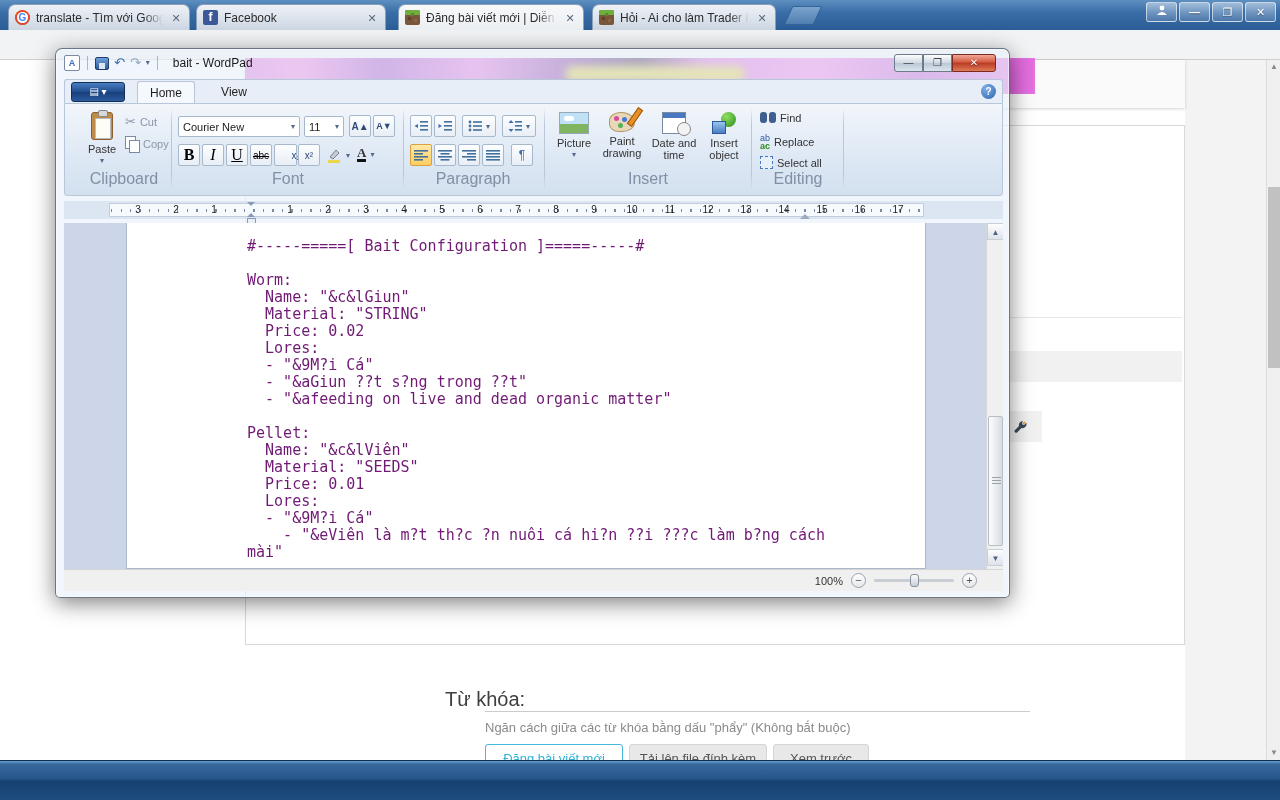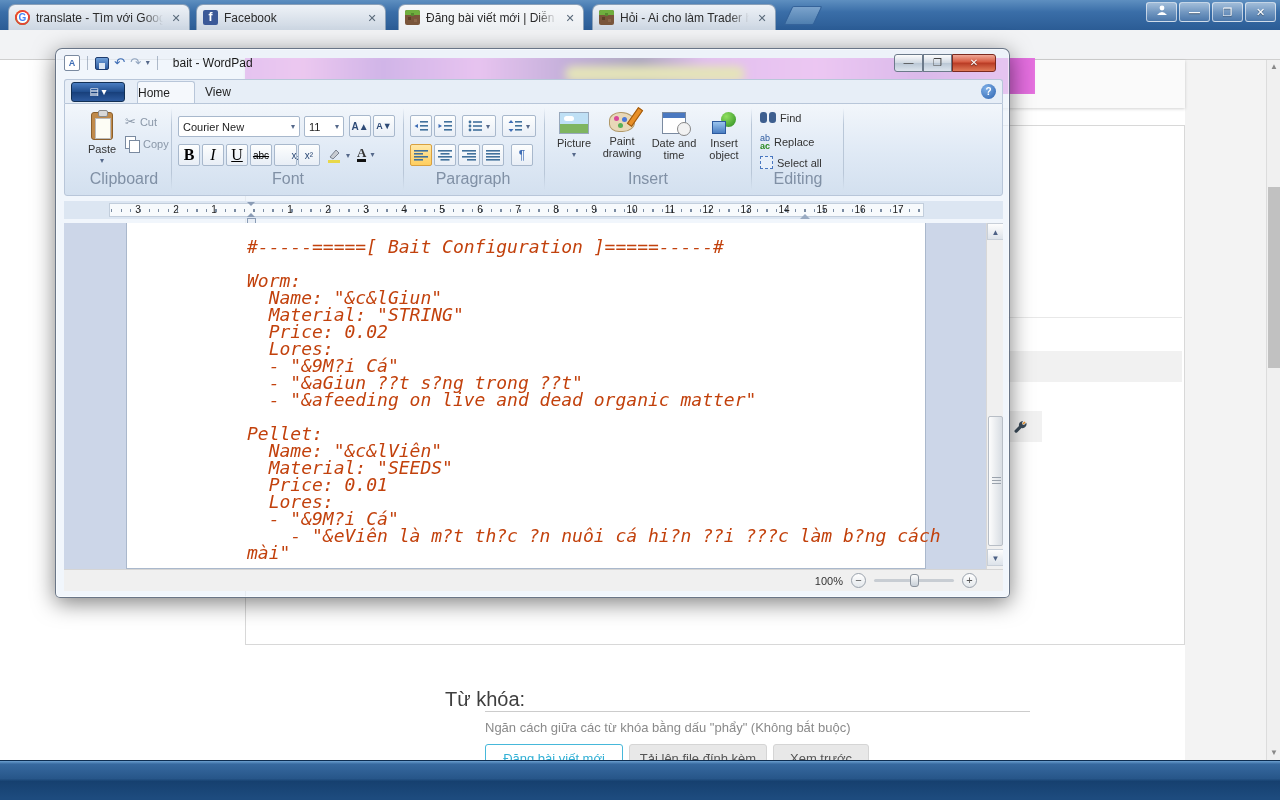--- a/index.html
+++ b/index.html
@@ -98,21 +98,21 @@
   .wp-wbtn:first-child { border-radius:3px 0 0 3px; }
   #wp-close { width:44px; border-radius:0 3px 3px 0; border:1px solid #7a2a20;
     background:linear-gradient(180deg,#f0a898,#d4583e 45%,#b83a24 50%,#e07a58);
     color:#fff; font-weight:bold; text-shadow:0 1px 1px rgba(0,0,0,.5); }
 
   #wp-tabrow { left:8px; top:30px; width:939px; height:24px; background:#e7eef7;
     border:1px solid #b8c6d9; border-bottom:none; border-radius:3px 3px 0 0; }
   #wp-appmenu { left:6px; top:2px; width:54px; height:20px; border-radius:3px;
     background:linear-gradient(180deg,#4a7ec2,#1f4c8c 50%,#173f7a 50%,#2d5a9e);
     border:1px solid #123055; color:#fff; text-align:center; font-size:10px; line-height:18px; }
-  .wp-tab { top:1px; height:23px; font-size:12px; color:#1f1f1f; line-height:23px; }
+  .wp-tab { top:1px; height:23px; font-size:12px; color:#1f1f1f; text-align:center; line-height:23px; }
   #wp-tab-home { left:72px; width:58px; background:#f5f8fc; border:1px solid #b8c6d9;
     border-bottom:none; border-radius:3px 3px 0 0; }
   #wp-tab-view { left:140px; width:58px; }
   #wp-help { right:6px; top:4px; width:15px; height:15px; border-radius:50%;
     background:radial-gradient(circle at 35% 30%,#7fb0e8,#2d62ae); color:#fff;
     font-size:10px; font-weight:bold; text-align:center; line-height:15px; }
 
   #wp-ribbon { left:8px; top:54px; width:939px; height:93px;
     background:linear-gradient(180deg,#f2f6fb,#dfe9f5 55%,#d3e0ef);
     border:1px solid #b8c6d9; border-radius:0 0 3px 3px; }
@@ -173,21 +173,21 @@
     border-bottom-color:#8a9cb5; }
   #ruler-marker-sq { position:absolute; left:183px; top:17px; width:9px; height:7px; background:#e8eef6; border:1px solid #8a9cb5; }
   #ruler-marker-right { position:absolute; left:736px; top:8px; width:0; height:0;
     border:5px solid transparent; border-bottom-color:#9aabc2; }
 
   
   #wp-docarea { left:8px; top:174px; width:939px; height:346px; background:#ccd6e8; overflow:hidden; }
   #wp-page { position:absolute; left:62px; top:0; width:800px; height:346px; background:#fff;
     border:1px solid #aab8cc; border-top:none; }
   #doc-text { position:absolute; left:120px; top:15px; font-family:"DejaVu Sans Mono","Liberation Mono",monospace;
-    font-size:18px; line-height:17px; color:#c2410c;font-style:italic; }
+    font-size:15px; line-height:17px; color:#701a75; }
   .doc-line { white-space:pre; min-height:17px; }
   #wp-vscroll { position:absolute; right:0; top:0; width:17px; height:346px; background:#f0f0f0;
     border-left:1px solid #d8d8d8; }
   .wps-arrow { width:17px; height:17px; text-align:center; font-size:8px; color:#4d6185; line-height:17px;
     background:linear-gradient(180deg,#fdfdfd,#dde3ea); border:1px solid #c8cfd8; }
   #wp-thumb { position:absolute; left:1px; top:193px; width:15px; height:130px; border:1px solid #b8bec6;
     background:linear-gradient(90deg,#fdfdfd,#d8dde3); border-radius:2px; }
   #wp-thumb::after { content:""; position:absolute; left:3px; top:60px; width:9px; height:1px; background:#9aa2ac;
     box-shadow:0 3px 0 #9aa2ac, 0 6px 0 #9aa2ac; }
 

